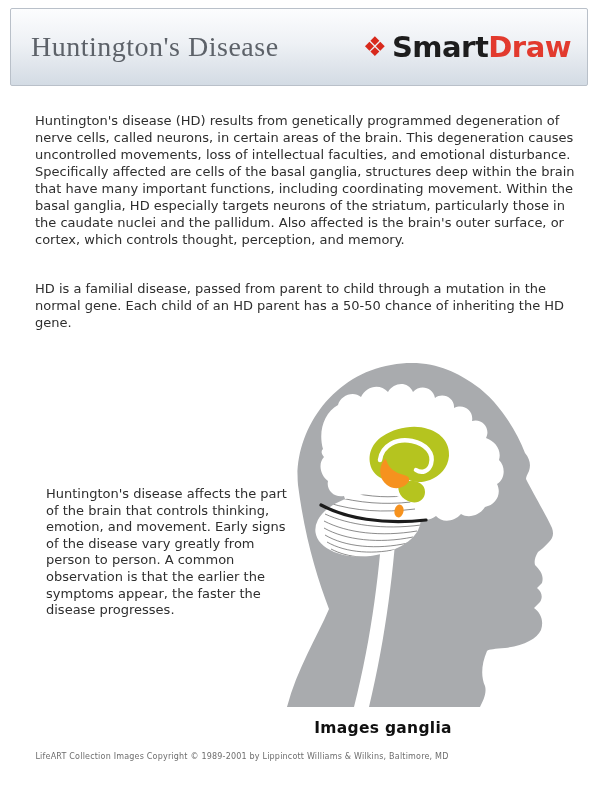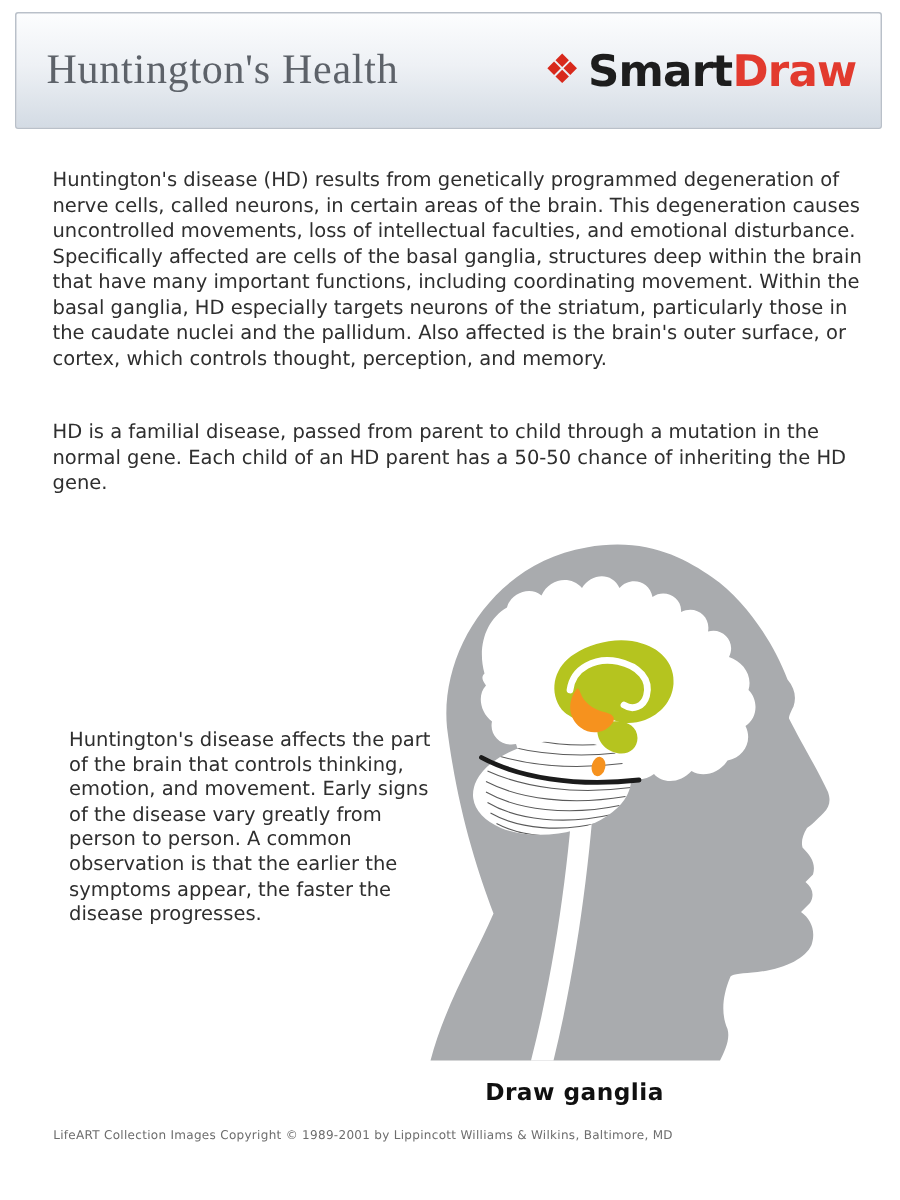--- a/index.html
+++ b/index.html
@@ -46,21 +46,21 @@
   
   .footer{
     position:absolute;left:0;top:752px;width:484px;text-align:center;
     font-size:8px;color:#6d6d6d;letter-spacing:0.2px;
   }
 </style>
 </head>
 <body>
 
 <div class="header">
-  <div class="header-title">Huntington's Health</div>
+  <div class="header-title">Huntington's Disease</div>
   <div class="logo">
     <span class="logo-diamond">❖</span>
     <span class="logo-text"><span class="logo-smart">Smart</span><span class="logo-draw">Draw</span></span>
   </div>
 </div>
 
 <div class="para para1">Huntington's disease (HD) results from genetically programmed degeneration of nerve cells, called neurons, in certain areas of the brain. This degeneration causes uncontrolled movements, loss of intellectual faculties, and emotional disturbance. Specifically affected are cells of the basal ganglia, structures deep within the brain that have many important functions, including coordinating movement. Within the basal ganglia, HD especially targets neurons of the striatum, particularly those in the caudate nuclei and the pallidum. Also affected is the brain's outer surface, or cortex, which controls thought, perception, and memory.</div>
 <div class="para para2">HD is a familial disease, passed from parent to child through a mutation in the normal gene. Each child of an HD parent has a 50-50 chance of inheriting the HD gene.</div>
 <div class="para para3">Huntington's disease affects the part of the brain that controls thinking, emotion, and movement. Early signs of the disease vary greatly from person to person. A common observation is that the earlier the symptoms appear, the faster the disease progresses.</div>
 <div class="source">
@@ -170,15 +170,15 @@
       Z"></path>
     <path d="
       M 97 107
       C 99 92 114 85 129 88
       C 143 91 151 100 148 111
       C 146 118 139 121 133 117" stroke="#ffffff" stroke-width="4.5" fill="none" stroke-linecap="round"></path>
     <ellipse cx="116" cy="158" rx="4.5" ry="6.5" transform="rotate(12 116 158)" fill="#f6921e"></ellipse>
   </g>
 </svg>
 </div>
-<div class="caption">Draw ganglia</div>
+<div class="caption">Images ganglia</div>
 
 <div class="footer">LifeART Collection Images Copyright © 1989-2001 by Lippincott Williams &amp; Wilkins, Baltimore, MD</div>
 
 </body></html>

